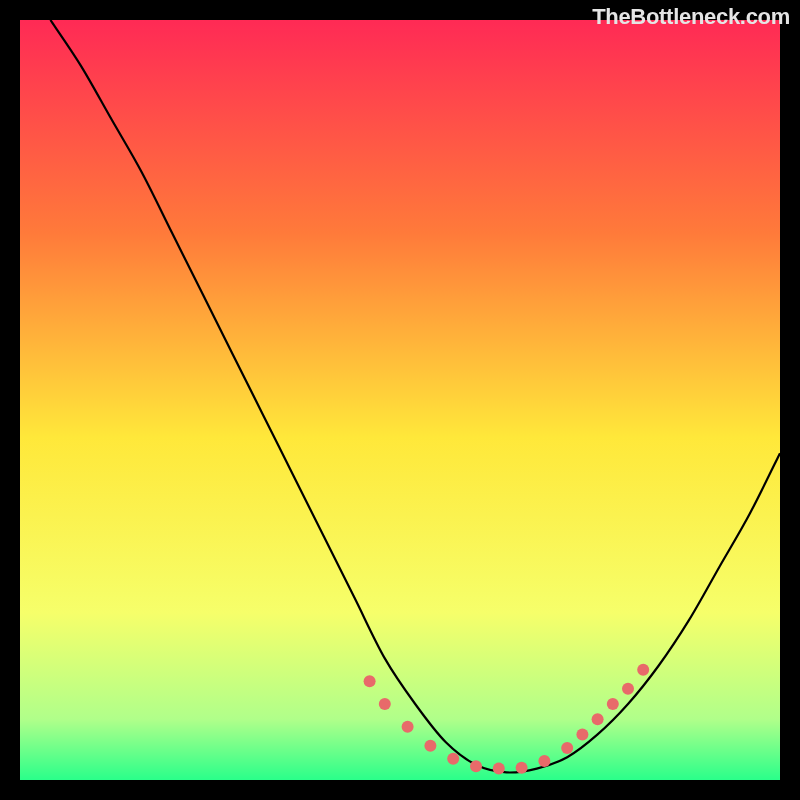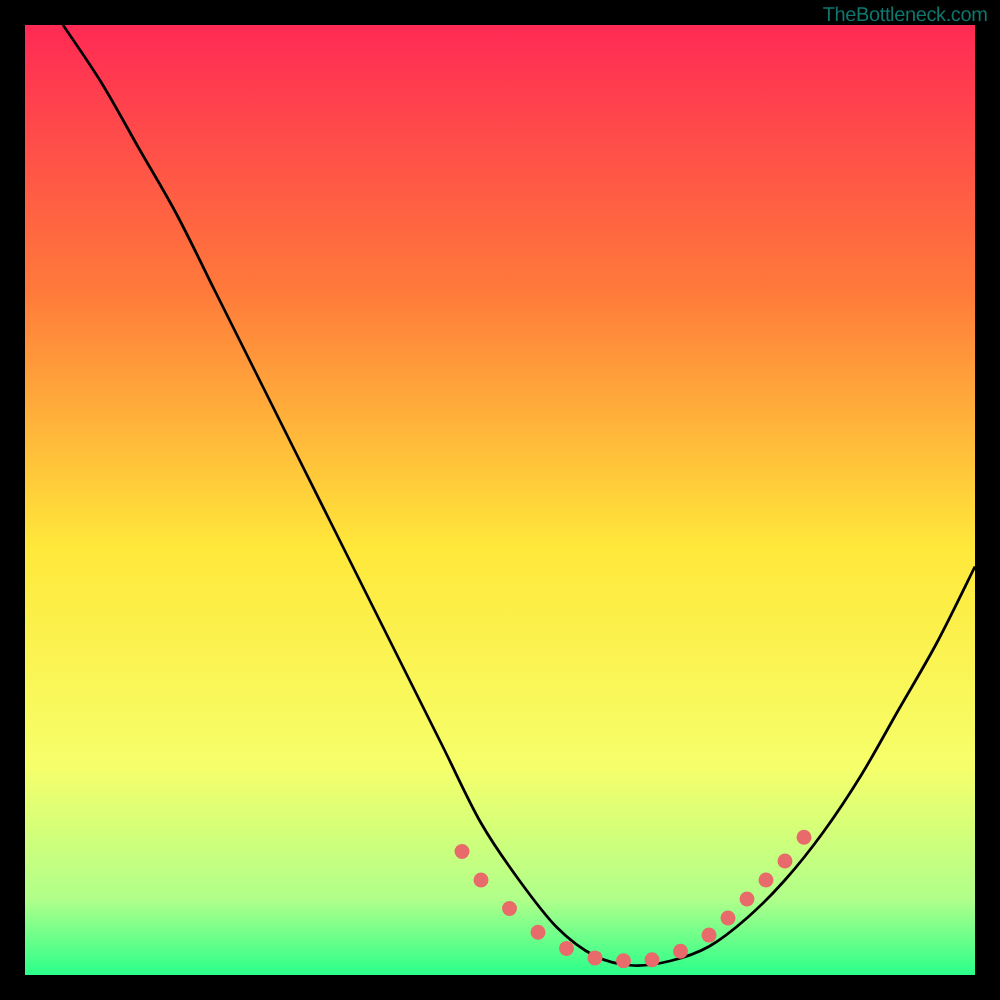--- a/index.html
+++ b/index.html
@@ -8,23 +8,23 @@
     position: relative;
     width: 800px;
     height: 800px;
     background: #000;
   }
   .watermark {
     position: absolute;
     top: 4px;
     right: 10px;
     font-family: Arial, sans-serif;
-    font-size: 16px;
-    font-weight: normal;
-    color: #0f766e;
+    font-size: 22px;
+    font-weight: bold;
+    color: #e5e5e5;
     z-index: 10;
     letter-spacing: -0.3px;
   }
   .plot-area {
     position: absolute;
     left: 20px;
     top: 20px;
     width: 760px;
     height: 760px;
   }

